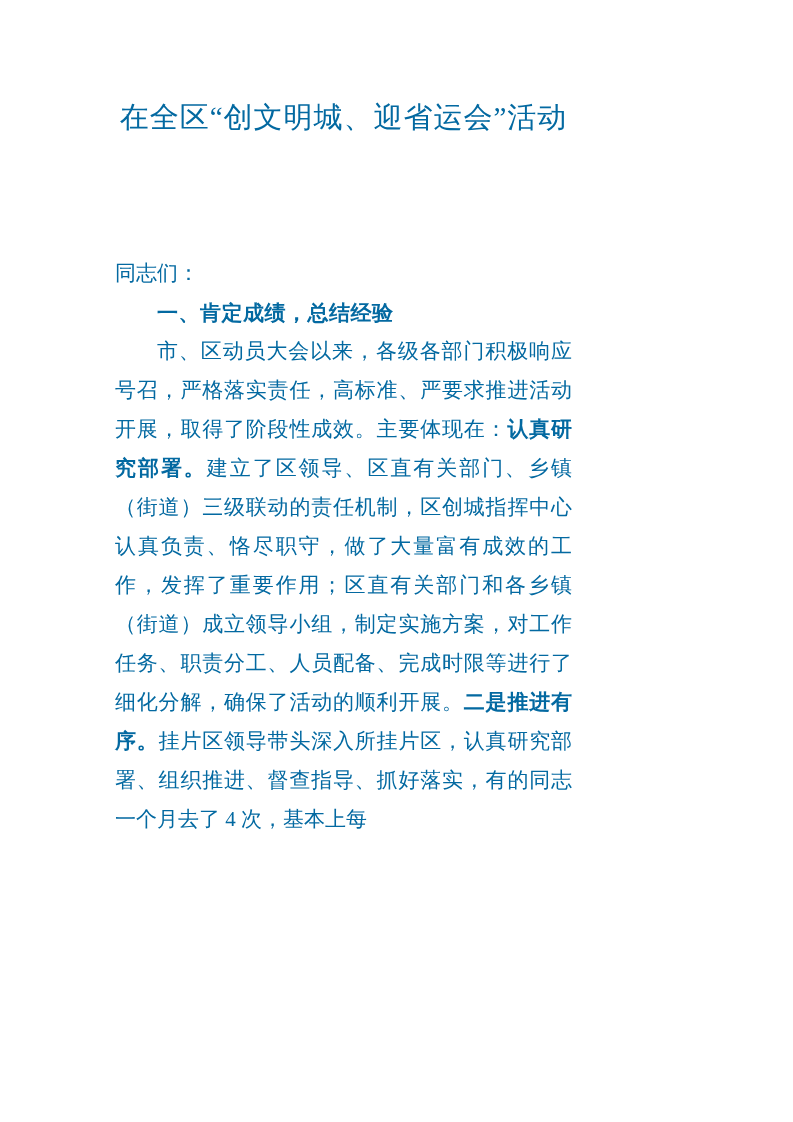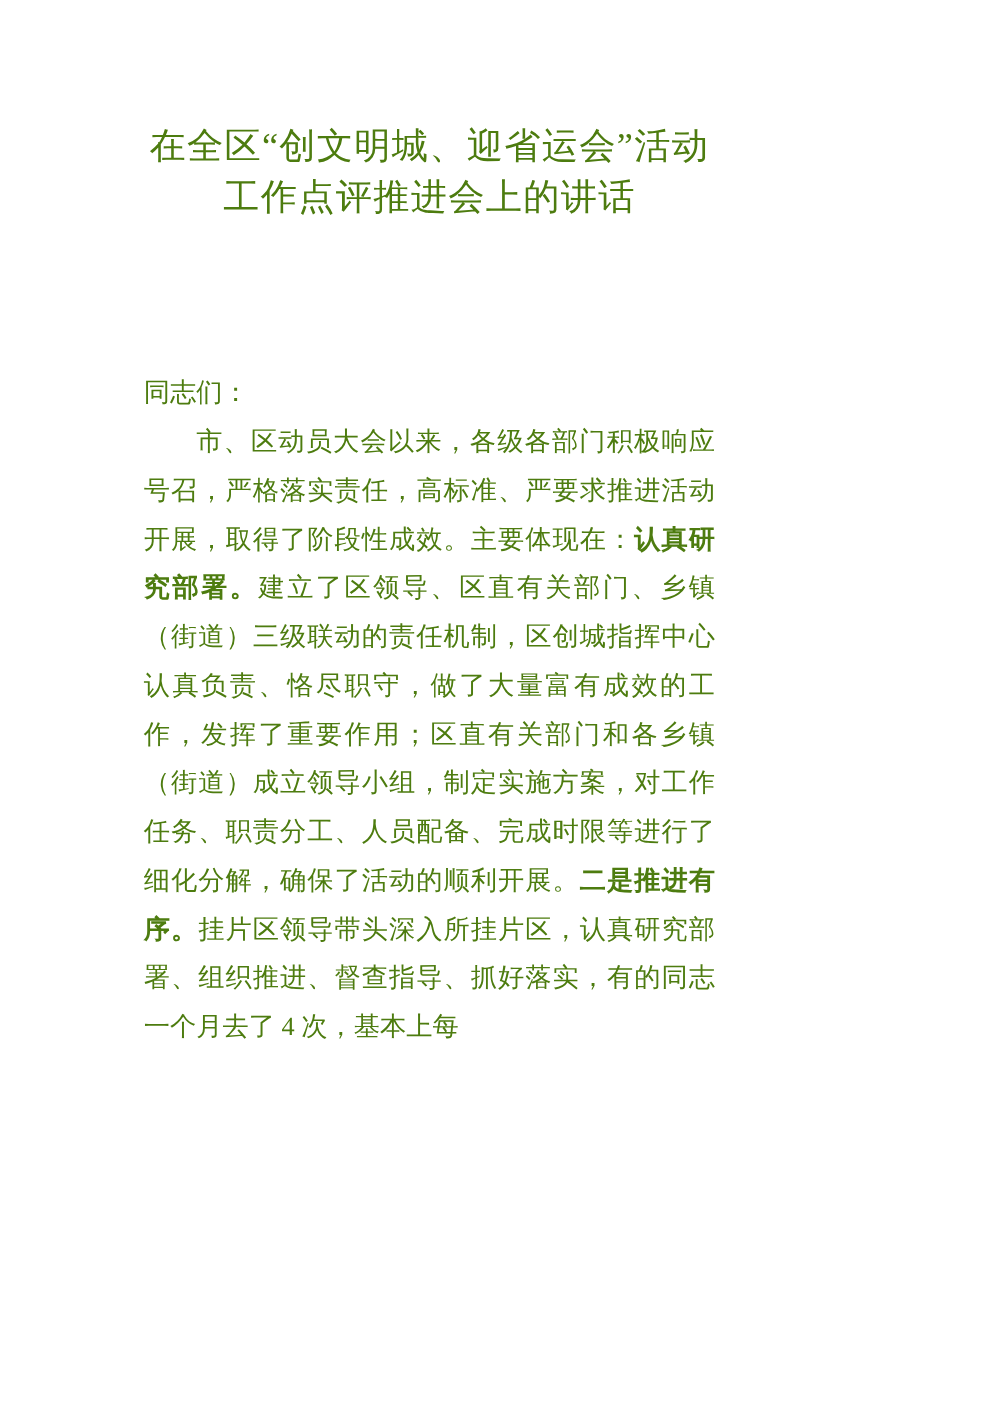--- a/index.html
+++ b/index.html
@@ -7,21 +7,21 @@
     padding: 0;
     background: #ffffff;
   }
   .page {
     position: relative;
     width: 685px;
     height: 1122px;
     background: #ffffff;
     overflow: hidden;
     font-family: "Liberation Serif", serif;
-    color: #4d7c0f;
+    color: #0369a1;
   }
   .content {
     margin-left: 115px;
     margin-right: 113px;
   }
   .doc-title {
     padding-top: 97px;
     text-align: center;
     font-size: 29px;
     line-height: 41px;
@@ -55,22 +55,22 @@
   }
 </style>
 </head>
 <body>
 
 <div class="page">
   <div class="content">
 
     <div class="doc-title">
       <div class="title-line">在全区“创文明城、迎省运会”活动</div>
-      <div class="title-line">工作点评推进会上的讲话</div>
     </div>
 
     <div class="body-text">
       <p><span>同志们：</span></p>
+      <p class="indent heading"><span class="bold-run">一、肯定成绩，总结经验</span></p>
       <p class="indent"><span>市、区动员大会以来，各级各部门积极响应号召，严格落实责任，高标准、严要求推进活动开展，取得了阶段性成效。主要体现在：</span><span class="bold-run">认真研究部署。</span><span>建立了区领导、区直有关部门、乡镇（街道）三级联动的责任机制，区创城指挥中心认真负责、恪尽职守，做了大量富有成效的工作，发挥了重要作用；区直有关部门和各乡镇（街道）成立领导小组，制定实施方案，对工作任务、职责分工、人员配备、完成时限等进行了细化分解，确保了活动的顺利开展。</span><span class="bold-run">二是推进有序。</span><span>挂片区领导带头深入所挂片区，认真研究部署、组织推进、督查指导、抓好落实，有的同志一个月去了 4 次，基本上每</span></p>
     </div>
 
   </div>
 </div>
 
 </body></html>

